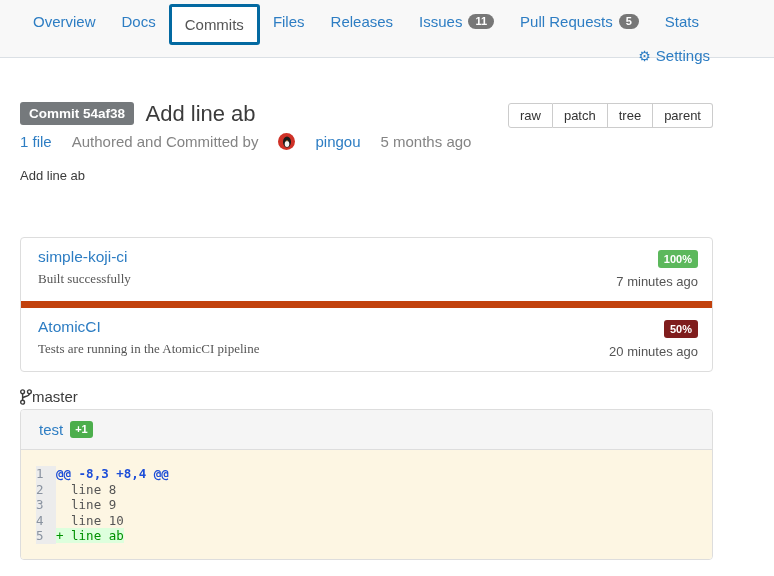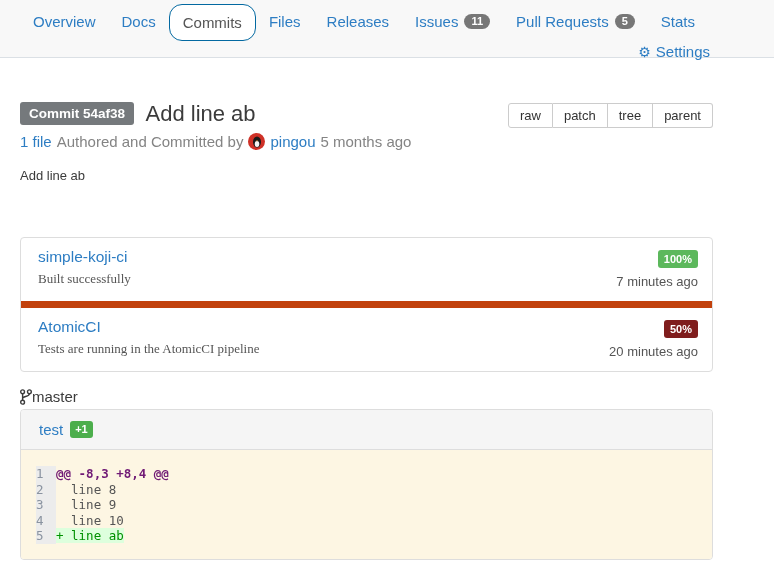--- a/index.html
+++ b/index.html
@@ -4,21 +4,21 @@
 <style>
   * { margin:0; padding:0; box-sizing:border-box; }
   html,body { width:774px; height:576px; background:#fff; overflow:hidden;
     font-family:"Liberation Sans", sans-serif; color:#333; }
 
   
   .masthead { background:#f8f8f8; border-bottom:1px solid #dbe0e5; height:58px; }
   .tabs { display:flex; align-items:flex-start; padding:4px 0 0 20px; }
   .tab { display:inline-flex; align-items:center; gap:6px; padding:9px 13px;
     font-size:15px; color:#2d7dc3; text-decoration:none; cursor:pointer; }
-  .tab.active { background:#fff; border:1px solid #0369a1; border-radius:13px; color:#555; }
+  .tab.active { background:#fff; border:3px solid #0369a1; border-radius:3px; color:#555; }
   .count-badge { background:#777; color:#fff; font-size:11px; font-weight:bold;
     border-radius:10px; padding:2px 7px; line-height:1; }
   .settings-row { display:flex; justify-content:flex-end; padding-right:64px; margin-top:2px; }
   .settings-link { color:#2d7dc3; font-size:15px; cursor:pointer; display:inline-flex;
     align-items:center; gap:5px; }
   .gear { font-size:14px; }
 
   
   .container { width:693px; margin-left:20px; }
 
@@ -26,21 +26,21 @@
   .commit-head { margin-top:43px; display:flex; justify-content:space-between; align-items:flex-start; }
   .commit-badge { background:#75797c; color:#fff; font-weight:bold; font-size:13.5px;
     padding:4px 9px; border-radius:3px; display:inline-block; vertical-align:3px; }
   .commit-title { display:inline-block; font-size:22px; font-weight:normal; color:#3b3b3b; margin-left:7px; }
   .btn-group { display:flex; margin-top:2px; }
   .btn { background:#fff; border:1px solid #ccc; color:#333; font-size:13px;
     padding:4px 11px; cursor:pointer; border-left-width:0; font-family:inherit; }
   .btn:first-child { border-left-width:1px; border-radius:3px 0 0 3px; }
   .btn:last-child { border-radius:0 3px 3px 0; }
 
-  .commit-meta { margin-top:5px; font-size:15px; color:#848484; display:flex; align-items:center; gap:5px; }
+  .commit-meta { margin-top:5px; font-size:15px; color:#848484; display:flex; align-items:center; gap:20px; }
   a.link { color:#2d7dc3; text-decoration:none; cursor:pointer; }
   .avatar { width:17px; height:17px; border-radius:50%; background:#cf3127; display:inline-block; position:relative; }
   .avatar svg { position:absolute; left:3.5px; top:2.5px; }
   .commit-desc { margin-top:18px; font-size:13px; color:#3b3b3b; }
 
   
   .ci-card { margin-top:54px; border:1px solid #ddd; border-radius:4px; }
   .ci-row { display:flex; justify-content:space-between; padding:10px 14px 12px 17px; }
   .ci-row + .ci-row { border-top:7px solid #c2410c; }
   .ci-name { font-size:15.5px; }
@@ -60,21 +60,21 @@
   .diff-head { background:#f5f5f5; border-bottom:1px solid #ddd; padding:11px 0 11px 18px;
     font-size:15px; display:flex; align-items:center; gap:7px; }
   .add-badge { background:#4cae4c; color:#fff; font-size:11px; font-weight:bold;
     border-radius:3px; padding:3px 5px; line-height:1; }
   .diff-body { background:#fdf6e3; padding:16px 15px 15px 15px; }
   table.diff { border-collapse:collapse; font-family:"DejaVu Sans Mono", monospace; font-size:12.5px; }
   table.diff td { padding:0; line-height:15.6px; white-space:pre; vertical-align:top; }
   td.lineno { background:#ececec; color:#8a93a0; min-width:20px; text-align:left;
     padding:0 5px 0 6px; user-select:none; cursor:pointer; }
   td.code { padding-left:7px; color:#555; }
-  .t-hunk { color:#701a75; font-weight:bold; }
+  .t-hunk { color:#1d4ed8; font-weight:bold; }
   .t-context { color:#555; }
   .t-add { color:#009100; background:#ddffdd; }
 </style>
 </head>
 <body>
 
 <header class="masthead">
   <nav class="tabs">
     <a class="tab">
         <span>Overview</span>

